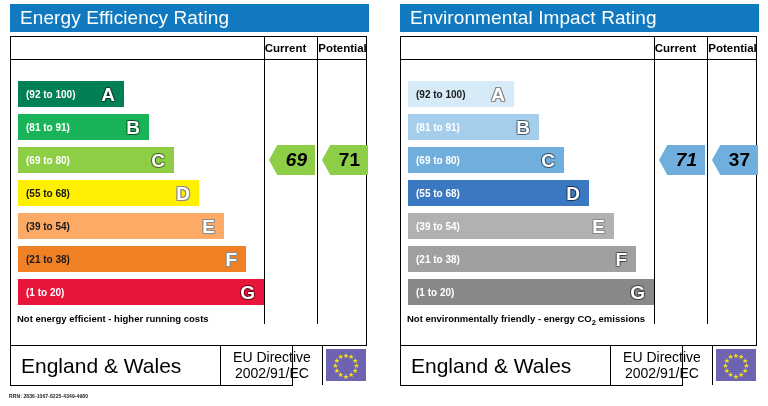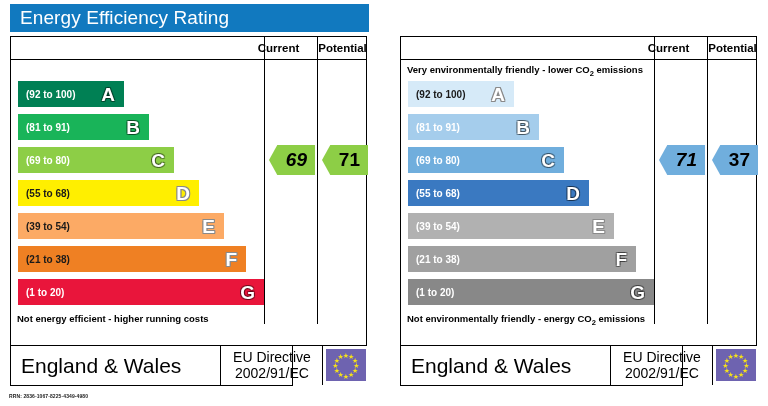--- a/index.html
+++ b/index.html
@@ -37,21 +37,21 @@
     border-bottom:1px solid #000;box-sizing:border-box;
   }
   .col-sep{position:absolute;top:0;width:1px;background:#000;}
   .sep-cur{left:253px;}
   .sep-pot{left:306px;}
 
   .hdr-cell{
     position:absolute;top:0;height:23px;line-height:23px;
     text-align:center;font-size:11.5px;font-weight:700;color:#000;
   }
-  .hdr-current{left:241px;width:53px;}
+  .hdr-current{left:248px;width:53px;}
   .hdr-potential{left:306px;width:51px;}
 
   
   .body-sep{position:absolute;top:23px;height:264px;width:1px;background:#000;}
 
   
   .cap{
     position:absolute;left:6px;width:245px;
     font-size:9.5px;font-weight:700;color:#000;white-space:nowrap;
   }
@@ -213,34 +213,34 @@
           <span class="star" style="color: rgb(245, 225, 26); left: 10.9067px; top: 10.75px;">★</span>
           <span class="star" style="color: rgb(245, 225, 26); left: 14.75px; top: 6.90673px;">★</span>
         </div>
     </div>
 
     <div class="rrn">RRN: 2836-1067-8225-4349-4980</div>
   </div>
 
   <div class="panel right">
 
+    <div class="title-bar" style="background: rgb(17, 121, 191);">
+      <span class="title-text">Environmental Impact Rating</span>
+    </div>
 
     <div class="frame">
       <div class="hdr-row">
         <span class="hdr-cell hdr-current">Current</span>
         <span class="hdr-cell hdr-potential">Potential</span>
       </div>
       <div class="col-sep sep-cur" style="height:23px"></div>
       <div class="col-sep sep-pot" style="height:23px"></div>
       <div class="body-sep" style="left:253px"></div>
       <div class="body-sep" style="left:306px"></div>
 
-      <div class="cap cap-top">
-        <span>Very environmentally friendly - lower CO</span><sub>2</sub><span> emissions</span>
-      </div>
 
       <div class="bands">
         <div class="band light outline" style="top: 0px; width: 106px; background: rgb(214, 234, 248);">
           <span class="range">(92 to 100)</span>
           <span class="letter">A</span>
         </div>
         <div class="band" style="top: 33px; width: 131px; background: rgb(165, 205, 236);">
           <span class="range">(81 to 91)</span>
           <span class="letter">B</span>
         </div>

